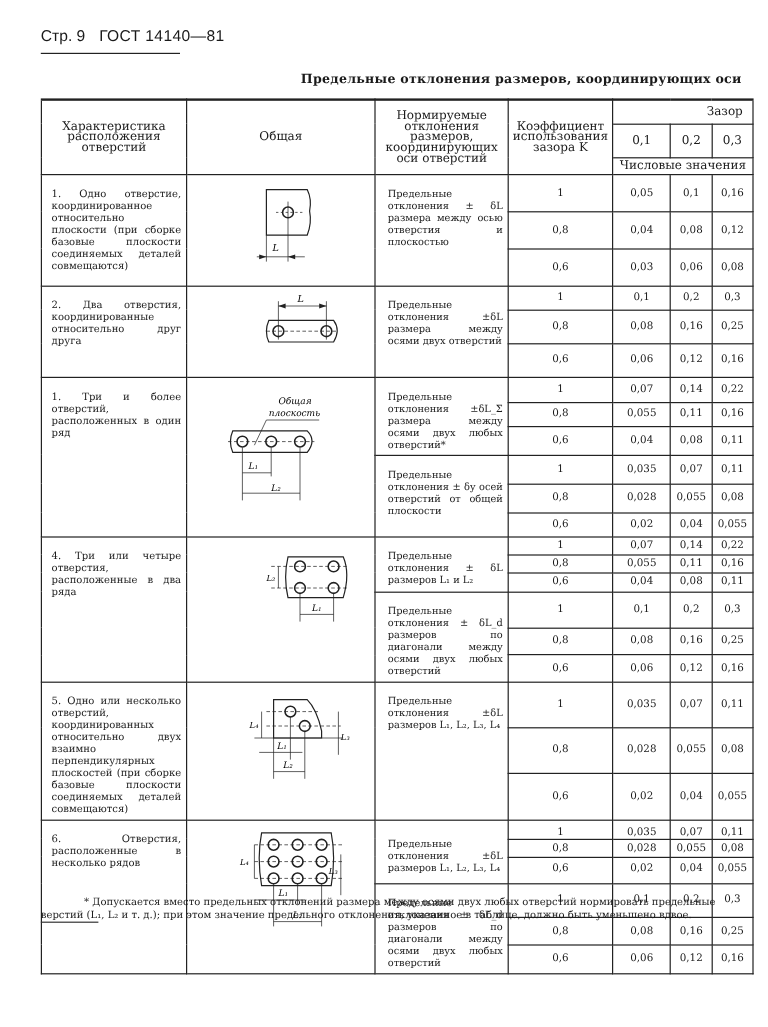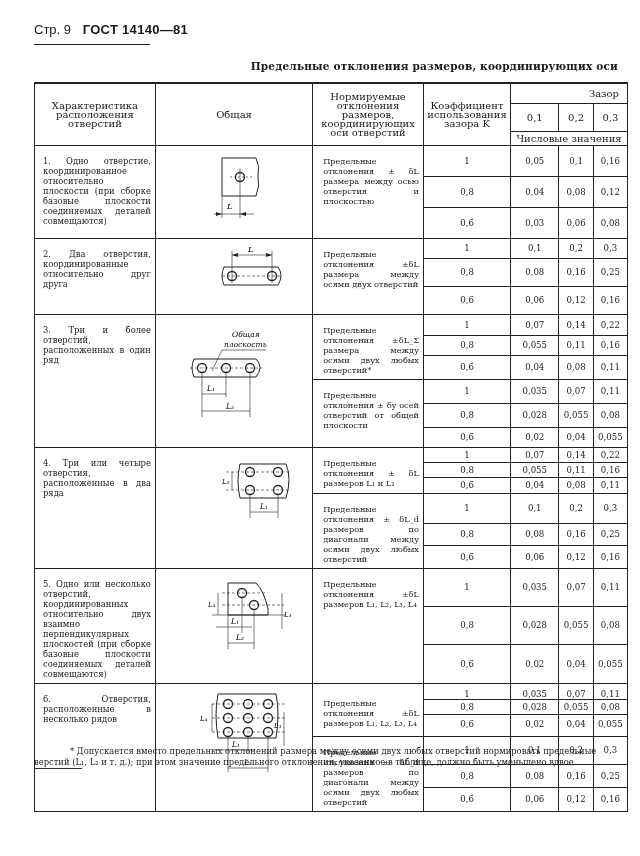--- a/index.html
+++ b/index.html
@@ -1,19 +1,19 @@
 <!DOCTYPE html>
 <html><head>
 <meta charset="utf-8">
 <style>
   html,body{margin:0;padding:0;background:#fff;}
   body{width:640px;height:856px;position:relative;overflow:hidden;font-family:"DejaVu Serif","Liberation Serif",serif;color:#1a1a1a;}
   .hdr{position:absolute;left:34px;top:22px;font-family:"Liberation Sans",sans-serif;font-size:13px;}
   .hdr .p{font-weight:normal;margin-right:8px;}
-  .hdr .g{font-weight:bold;letter-spacing:0.3px;text-align:right;}
+  .hdr .g{font-weight:normal;letter-spacing:0.3px;text-align:right;}
   .hdr-rule{position:absolute;left:34px;top:44px;width:116px;height:1px;background:#222;}
   .title{position:absolute;right:22px;top:60px;font-size:10.5px;font-weight:bold;letter-spacing:0.2px;}
   table{position:absolute;left:34px;top:82px;border-collapse:collapse;width:594px;font-size:8.6px;line-height:10px;}
   td,th{border:1px solid #222;padding:0;vertical-align:top;}
   table{border-top:2px solid #222;}
   th{font-weight:normal;text-align:center;vertical-align:middle;font-size:10px;line-height:9px;}
   .c1{width:120px;}
   .c2{width:156px;}
   .c3{width:110px;}
   .c4{width:48px;}
@@ -132,21 +132,21 @@
       <td class="num">0,25</td>
     </tr>
     <tr style="height:28px;">
       <td class="num">0,6</td>
       <td class="num">0,06</td>
       <td class="num">0,12</td>
       <td class="num">0,16</td>
     </tr>
 
     <tr style="height:18px;">
-      <td rowspan="6" class="ch">3. Три и более отверстий, расположенных в один ряд</td>
+      <td rowspan="6" class="ch">1. Три и более отверстий, расположенных в один ряд</td>
       <td rowspan="6" class="sk">
         <svg width="156" height="140">
           <text x="76" y="22" font-size="7.5" font-style="italic" font-family="DejaVu Serif, serif">Общая</text>
           <text x="68" y="32" font-size="7.5" font-style="italic" font-family="DejaVu Serif, serif">плоскость</text>
           <line x1="66" y1="35" x2="110" y2="35" stroke="#222" stroke-width="0.6"></line>
           <line x1="66" y1="35" x2="56" y2="56" stroke="#222" stroke-width="0.6"></line>
           <path d="M38 44 L100 44 Q108 52 100 62 L38 62 Q34 53 38 44 Z" fill="none" stroke="#222" stroke-width="1"></path>
           <circle cx="46" cy="53" r="4.5" fill="none" stroke="#222" stroke-width="1.3"></circle>
           <circle cx="70" cy="53" r="4.5" fill="none" stroke="#222" stroke-width="1.3"></circle>
           <circle cx="94" cy="53" r="4.5" fill="none" stroke="#222" stroke-width="1.3"></circle>

